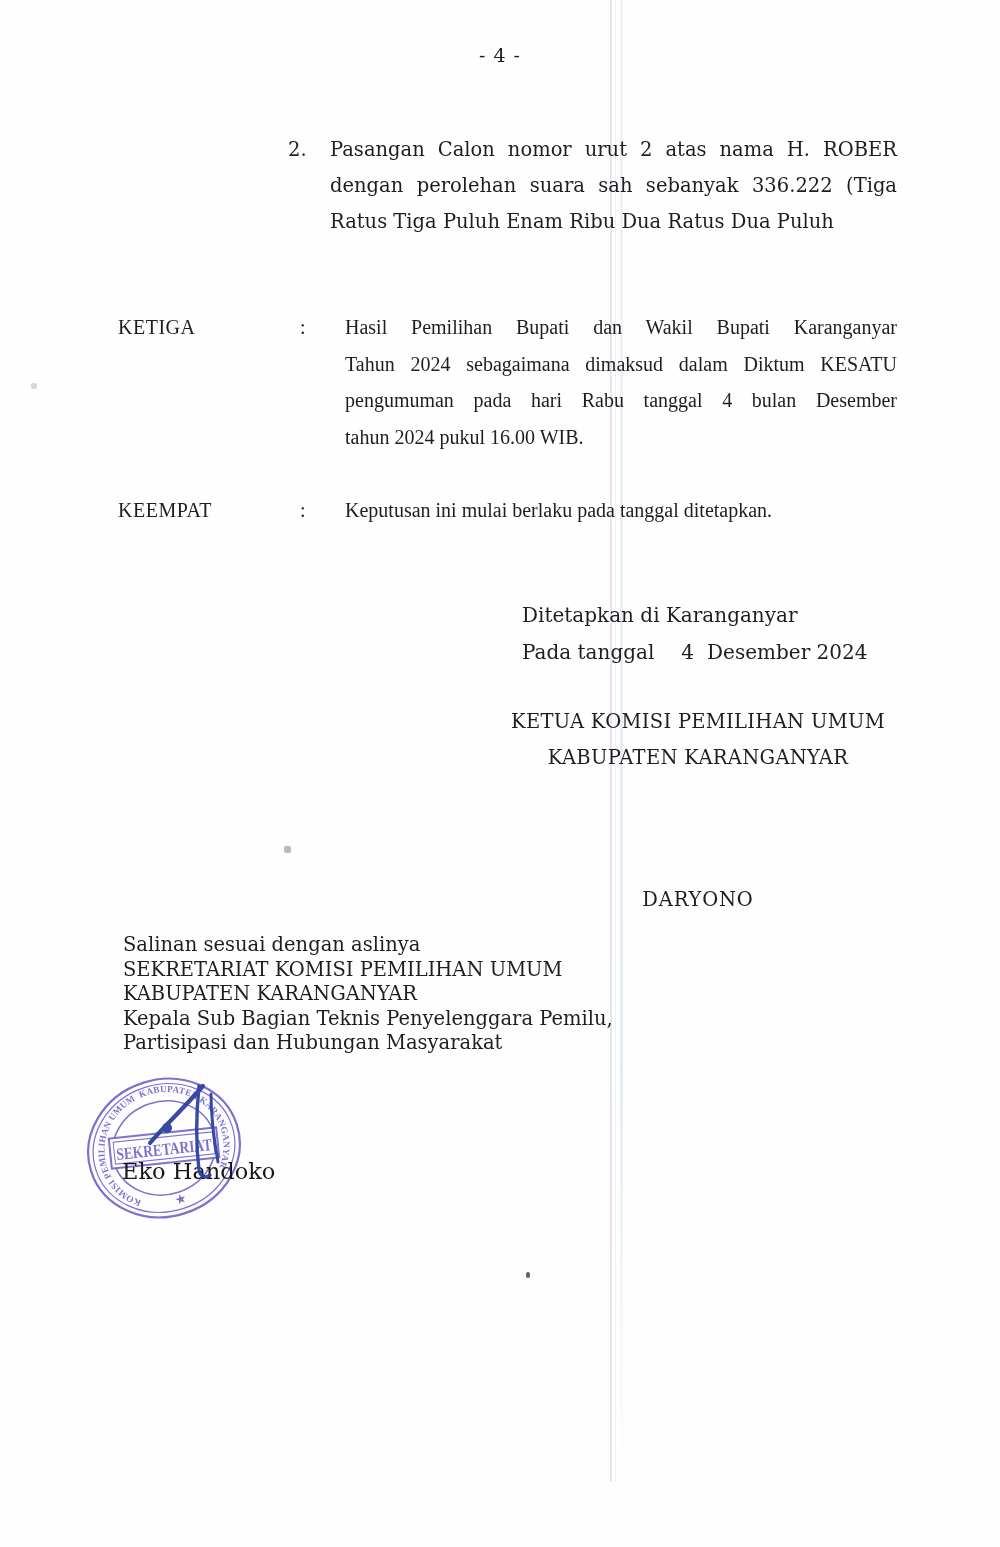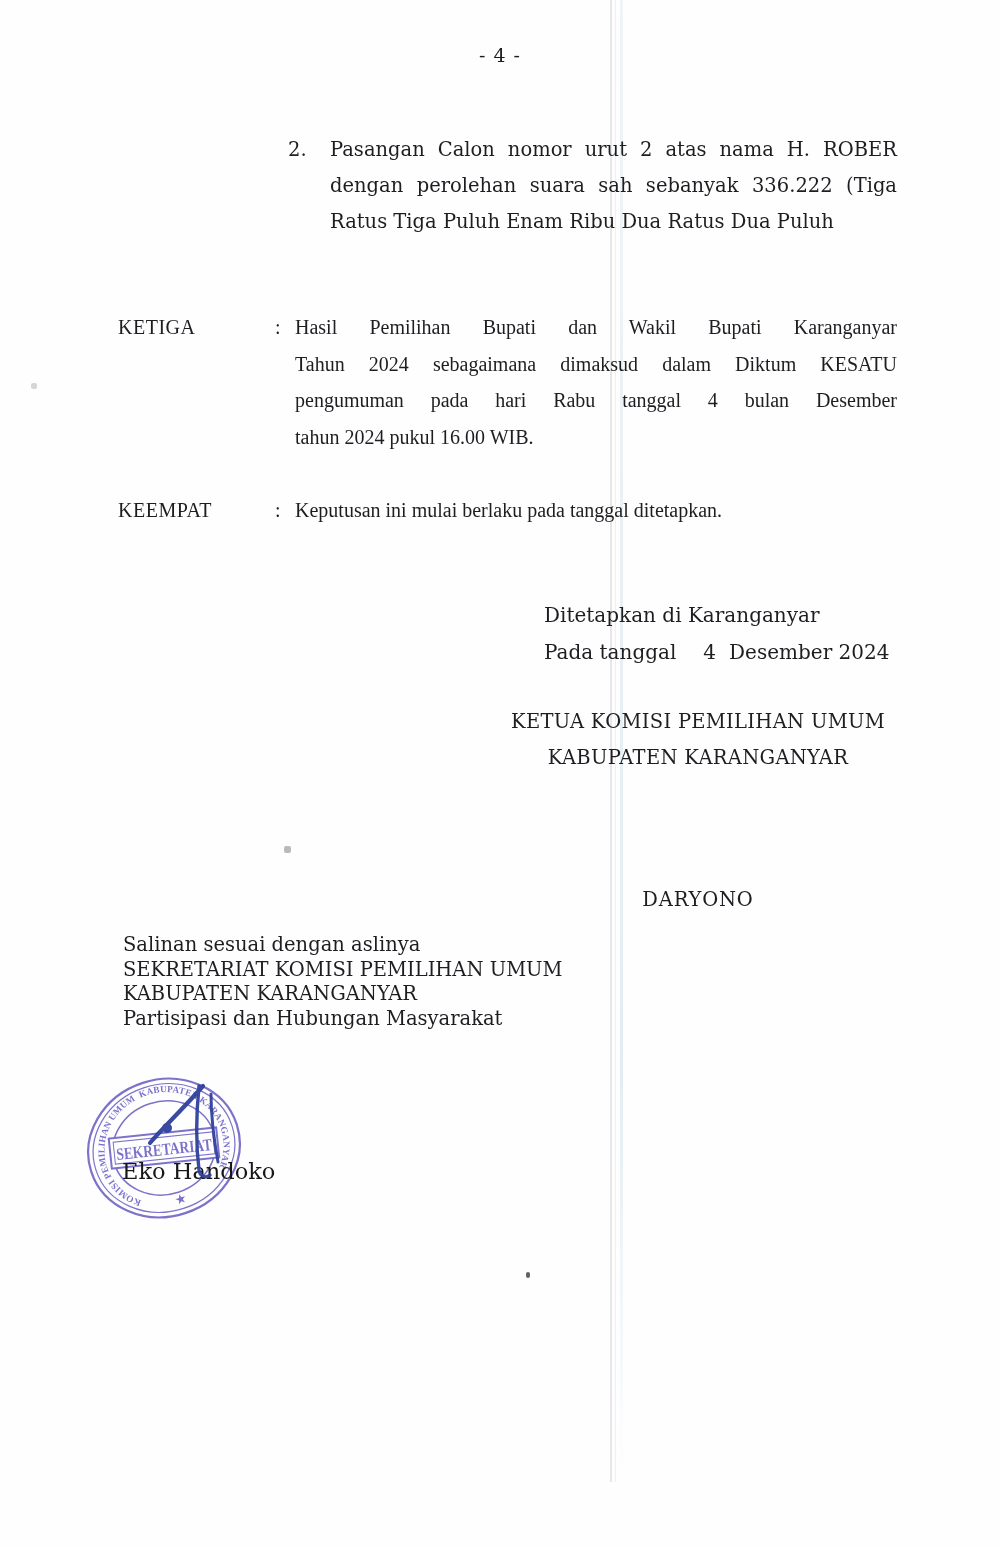--- a/index.html
+++ b/index.html
@@ -22,29 +22,29 @@
   .page-number { left:0; right:0; top:44px; text-align:center; font-size:19px; letter-spacing:1px; }
 
   
   .item2 { left:288px; top:132px; width:609px; display:flex; font-size:19.5px; line-height:36px; }
   .item2 .num { width:42px; }
   .item2 .body { width:567px; }
   .jline { text-align:justify; text-align-last:justify; }
   .jline:last-child { text-align-last:left; }
 
   
-  .diktum { display:flex; font-family:"Liberation Serif", serif; font-size:20px; line-height:36.6px; }
+  .diktum { display:flex; font-family:"Liberation Serif", serif; font-size:20px; line-height:36.6px;gap:25px; }
   .diktum .lbl { width:157px; letter-spacing:.5px; }
   .diktum .col { width:20px; }
   .diktum .body { flex:1; }
   .ketiga { left:118px; top:309px; width:779px; }
   .keempat { left:118px; top:492px; width:779px; }
 
   
-  .enact { left:544px; top:597px; font-size:20px; line-height:37px; }
+  .enact { left:522px; top:597px; font-size:20px; line-height:37px; }
   .enact .day { display:inline-block; margin-left:27px; }
   .enact .monthyear { display:inline-block; margin-left:13px; }
 
   
   .sig { left:498px; width:400px; text-align:center; font-size:19.5px; }
   .sig1 { top:710px; letter-spacing:.3px; }
   .sig2 { top:746px; letter-spacing:.3px; }
   .sigttd { top:818px; }
   .signame { top:888px; letter-spacing:.8px; }
 
@@ -103,20 +103,21 @@
   </div>
 
   <div class="txt sig sig1">KETUA KOMISI PEMILIHAN UMUM</div>
   <div class="txt sig sig2">KABUPATEN KARANGANYAR</div>
   <div class="txt sig signame">DARYONO</div>
 
   <div class="txt copy">
       <div>Salinan sesuai dengan aslinya</div>
       <div>SEKRETARIAT KOMISI PEMILIHAN UMUM</div>
       <div>KABUPATEN KARANGANYAR</div>
+      <div>Kepala Sub Bagian Teknis Penyelenggara Pemilu,</div>
       <div>Partisipasi dan Hubungan Masyarakat</div>
     </div>
   <div class="txt signer">Eko Handoko</div>
 
   <svg class="stamp-svg" width="168" height="152" viewBox="0 0 168 152">
     <g transform="rotate(-18 80 74)">
       <ellipse cx="80" cy="74" rx="76.5" ry="68.5" fill="none" stroke-width="2.2" stroke="#6b5fc4"></ellipse>
       <ellipse cx="80" cy="74" rx="71.5" ry="63.5" fill="none" stroke-width="1.2" stroke="#6b5fc4"></ellipse>
       <ellipse cx="80" cy="74" rx="52" ry="46.5" fill="none" stroke-width="1.6" stroke="#6b5fc4"></ellipse>
       <path id="arcT" d="M 44.7 118.9 A 60 55.5 0 1 1 115.3 118.9" fill="none"></path>

